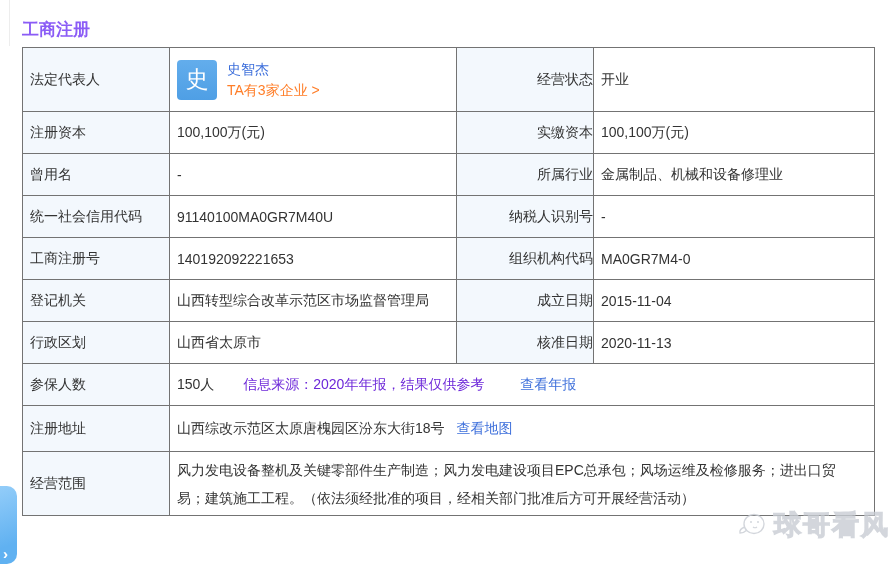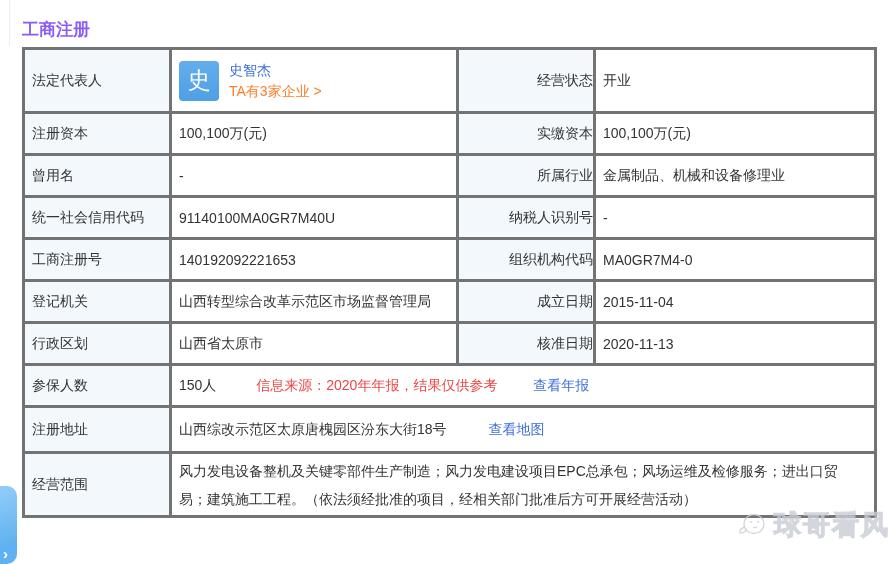--- a/index.html
+++ b/index.html
@@ -11,39 +11,39 @@
   .edge-line { position:absolute; left:9px; top:0; width:1px; height:46px; background:#ededed; }
 
   
   .header { position:relative; height:47px; }
   .page-title { position:absolute; left:22px; top:18px; font-size:17px; font-weight:bold; color:#8b5cf6; }
   .brand { position:absolute; right:20px; top:13px; display:flex; align-items:center; gap:5px; cursor:pointer; }
   .brand-text { font-size:18px; font-weight:bold; color:#26282e; letter-spacing:1px; }
 
   
   table.info { margin-left:22px; width:852px; border-collapse:collapse; table-layout:fixed; }
-  table.info td { border:3px solid #737373; font-size:14px; vertical-align:middle; overflow:hidden;padding-left:7px; }
+  table.info td { border:1px solid #737373; font-size:14px; vertical-align:middle; overflow:hidden;padding-left:7px; }
   td.lbl { background:#F3F8FD; color:#333; padding-left:14px; }
   td.lbl2 { padding-left:28px;text-align:right; }
   td.val { background:#fff; color:#333; padding-left:9px; padding-right:8px; }
   tr.h64 { height:64px; } tr.h42 { height:42px; } tr.h46 { height:46px; } tr.h64b { height:64px; }
 
   .rep { display:flex; align-items:center; gap:10px; }
   .avatar {
     width:40px; height:40px; border-radius:4px; flex:0 0 40px;
     background:linear-gradient(180deg,#63ADEC,#4F9FE5);
     color:#fff; font-size:23px; display:flex; align-items:center; justify-content:center;
     cursor:pointer;
   }
   .rep-info { display:flex; flex-direction:column; gap:3px; line-height:18px; }
   a.blue { color:#3D6FDB; text-decoration:none; cursor:pointer; }
   a.orange { color:#FF7D27; text-decoration:none; cursor:pointer; }
-  .note { color:#ef4444; margin-left:36px; }
+  .note { color:#6d28d9; margin-left:25px; }
   .inline-link { margin-left:32px; }
-  .addr-link { margin-left:38px; }
+  .addr-link { margin-left:8px; }
   .scope { line-height:28px; display:block; padding-right:4px; }
 
   
   .side-widget {
     position:absolute; left:0; top:486px; width:17px; height:78px;
     background:linear-gradient(160deg,#93CDF9 0%,#60B1F1 75%);
     border-radius:0 10px 10px 0; cursor:pointer;
   }
   .side-widget .chev {
     position:absolute; left:3px; bottom:3px; color:#fff; font-size:15px; font-weight:bold; line-height:15px;

